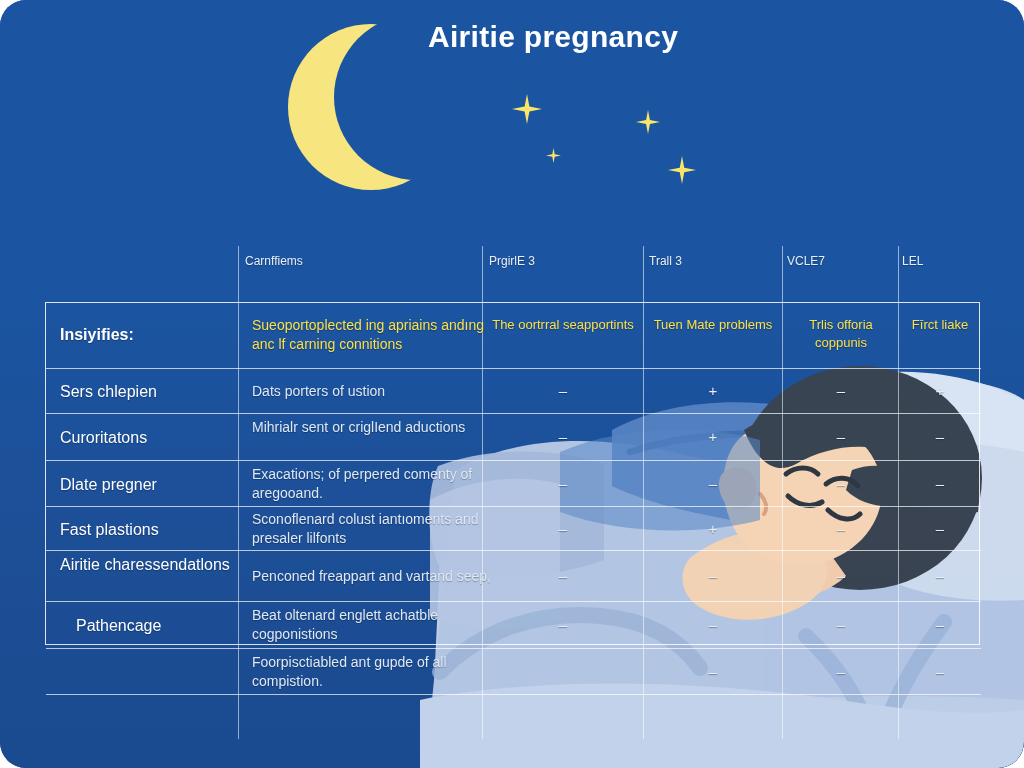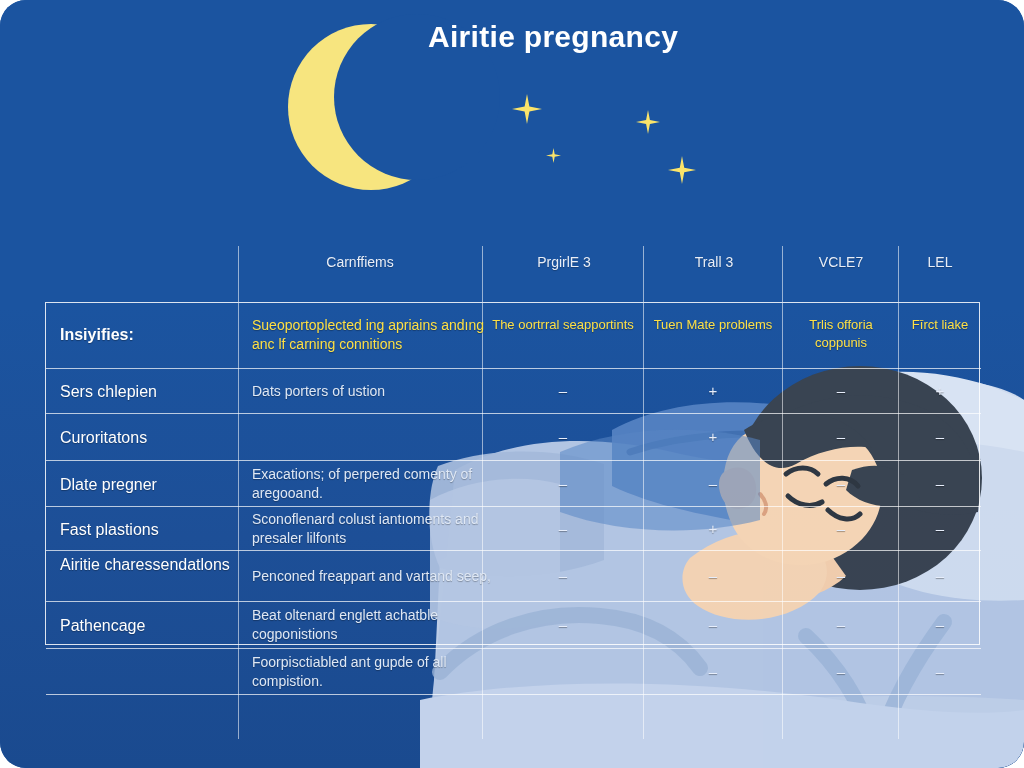--- a/index.html
+++ b/index.html
@@ -58,22 +58,21 @@
     position:absolute;left:45px;top:302px;
     width:935px;height:343px;
     border:1px solid rgba(255,255,255,.85);
     box-sizing:border-box;
   }
   .thead{
     position:absolute;left:45px;top:246px;width:935px;height:56px;
   }
   .thlabel{
     position:absolute;top:8px;
-    color:#e9eef7;font-size:14px;font-weight:400;
-    text-align:center;
+    color:#e9eef7;font-size:12px;font-weight:400;
     text-shadow:0 1px 1px rgba(0,0,0,.25);
   }
   .thsep{
     position:absolute;top:0;width:1px;height:56px;background:rgba(255,255,255,.55);
   }
 
   .row{
     position:absolute;left:0;width:935px;
     box-sizing:border-box;
     border-bottom:1px solid rgba(255,255,255,.7);
@@ -232,20 +231,21 @@
       <div class="c-label" style="top:13px;">Sers chlepien</div>
       <div class="c-desc" style="top:13px;">Dats porters of ustion</div>
       <div class="mark" style="left:440px;width:154px;top:13px;">–</div>
       <div class="mark" style="left:601px;width:132px;top:13px;">+</div>
       <div class="mark" style="left:740px;width:110px;top:13px;">–</div>
       <div class="mark" style="left:856px;width:76px;top:13px;">+</div>
     </div>
 
     <div class="row" style="top:111px;height:47px;">
       <div class="c-label" style="top:14px;">Curoritatons</div>
+      <div class="c-desc" style="top:4px;">Mihrialr sent or criglIend aductions</div>
       <div class="mark" style="left:440px;width:154px;top:14px;">–</div>
       <div class="mark" style="left:601px;width:132px;top:14px;">+</div>
       <div class="mark" style="left:740px;width:110px;top:14px;">–</div>
       <div class="mark" style="left:856px;width:76px;top:14px;">–</div>
     </div>
 
     <div class="row" style="top:158px;height:46px;">
       <div class="c-label" style="top:14px;">Dlate pregner</div>
       <div class="c-desc" style="top:4px;width:260px;">Exacations; of perpered comenty of aregooand.</div>
       <div class="mark" style="left:440px;width:154px;top:14px;">–</div>
@@ -266,21 +266,21 @@
     <div class="row" style="top:248px;height:51px;">
       <div class="c-label" style="top:4px;width:200px;">Airitie charessendatlons</div>
       <div class="c-desc" style="top:16px;width:262px;">Penconed freappart and vartand seep,</div>
       <div class="mark" style="left:440px;width:154px;top:16px;">–</div>
       <div class="mark" style="left:601px;width:132px;top:16px;">–</div>
       <div class="mark" style="left:740px;width:110px;top:16px;">–</div>
       <div class="mark" style="left:856px;width:76px;top:16px;">–</div>
     </div>
 
     <div class="row" style="top:299px;height:47px;">
-      <div class="c-label" style="top:14px;">Pathencage</div>
+      <div class="c-label" style="top:14px;margin-left:16px;">Pathencage</div>
       <div class="c-desc" style="top:4px;width:262px;">Beat oltenard englett achatble cogponistions</div>
       <div class="mark" style="left:440px;width:154px;top:14px;">–</div>
       <div class="mark" style="left:601px;width:132px;top:14px;">–</div>
       <div class="mark" style="left:740px;width:110px;top:14px;">–</div>
       <div class="mark" style="left:856px;width:76px;top:14px;">–</div>
     </div>
 
     <div class="row" style="top:346px;height:46px;">
       <div class="c-desc" style="top:4px;width:262px;">Foorpisctiabled ant gupde of all compistion.</div>
       <div class="mark" style="left:440px;width:154px;top:14px;"></div>

